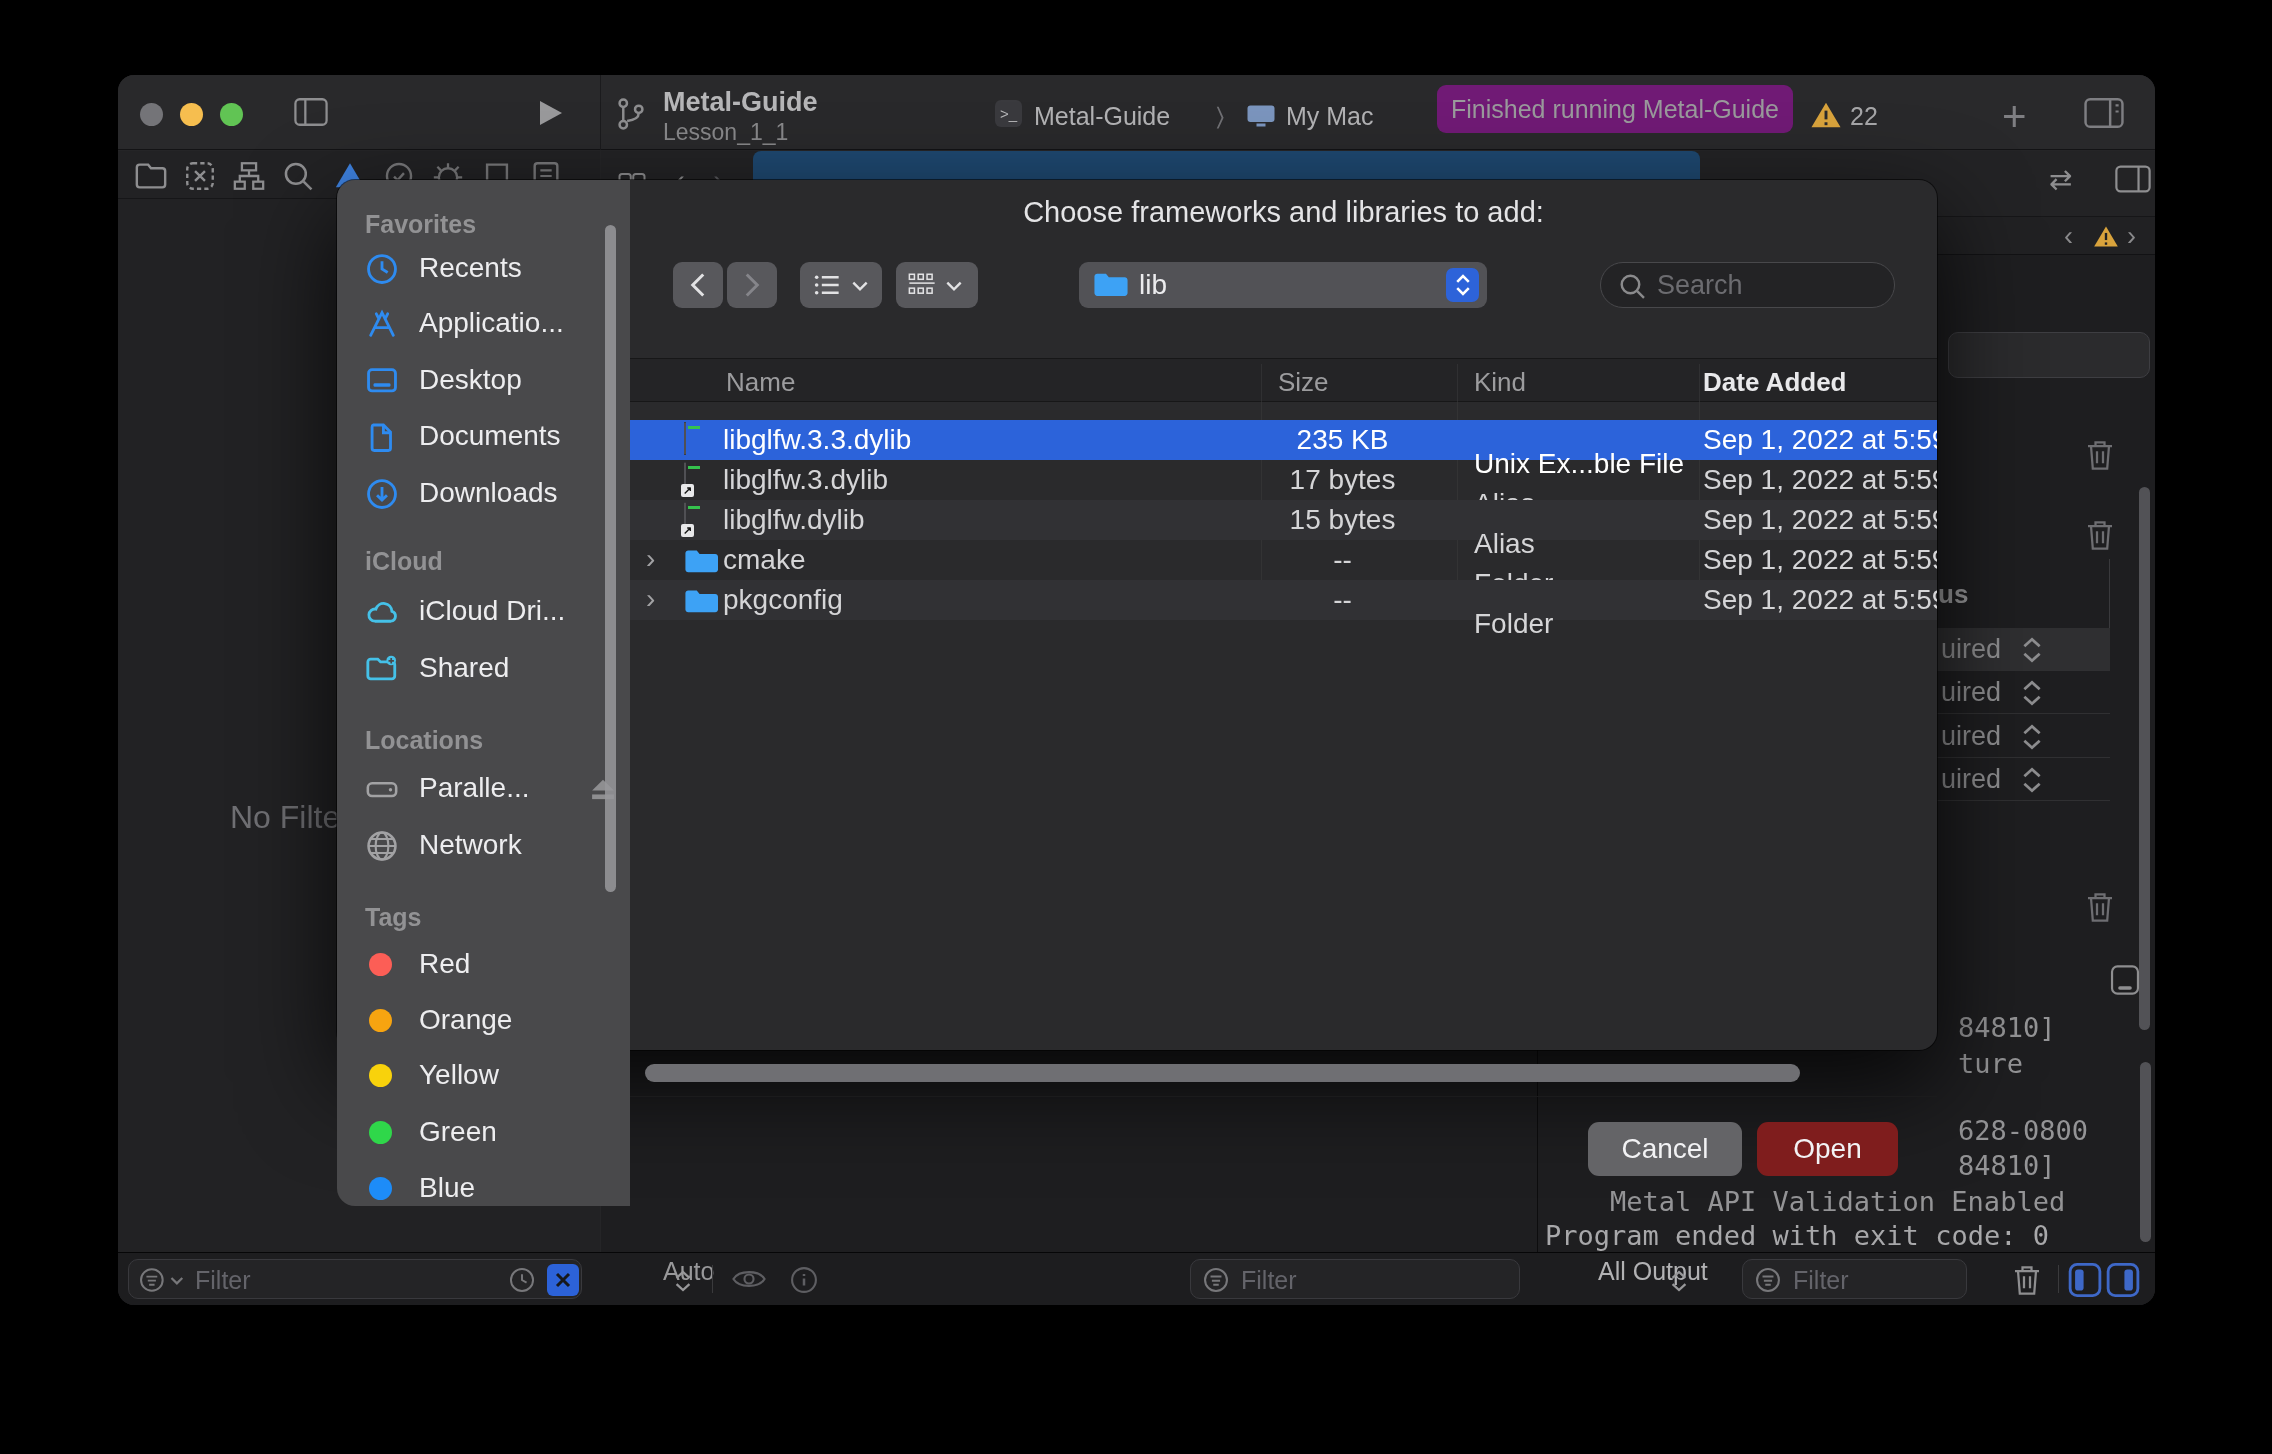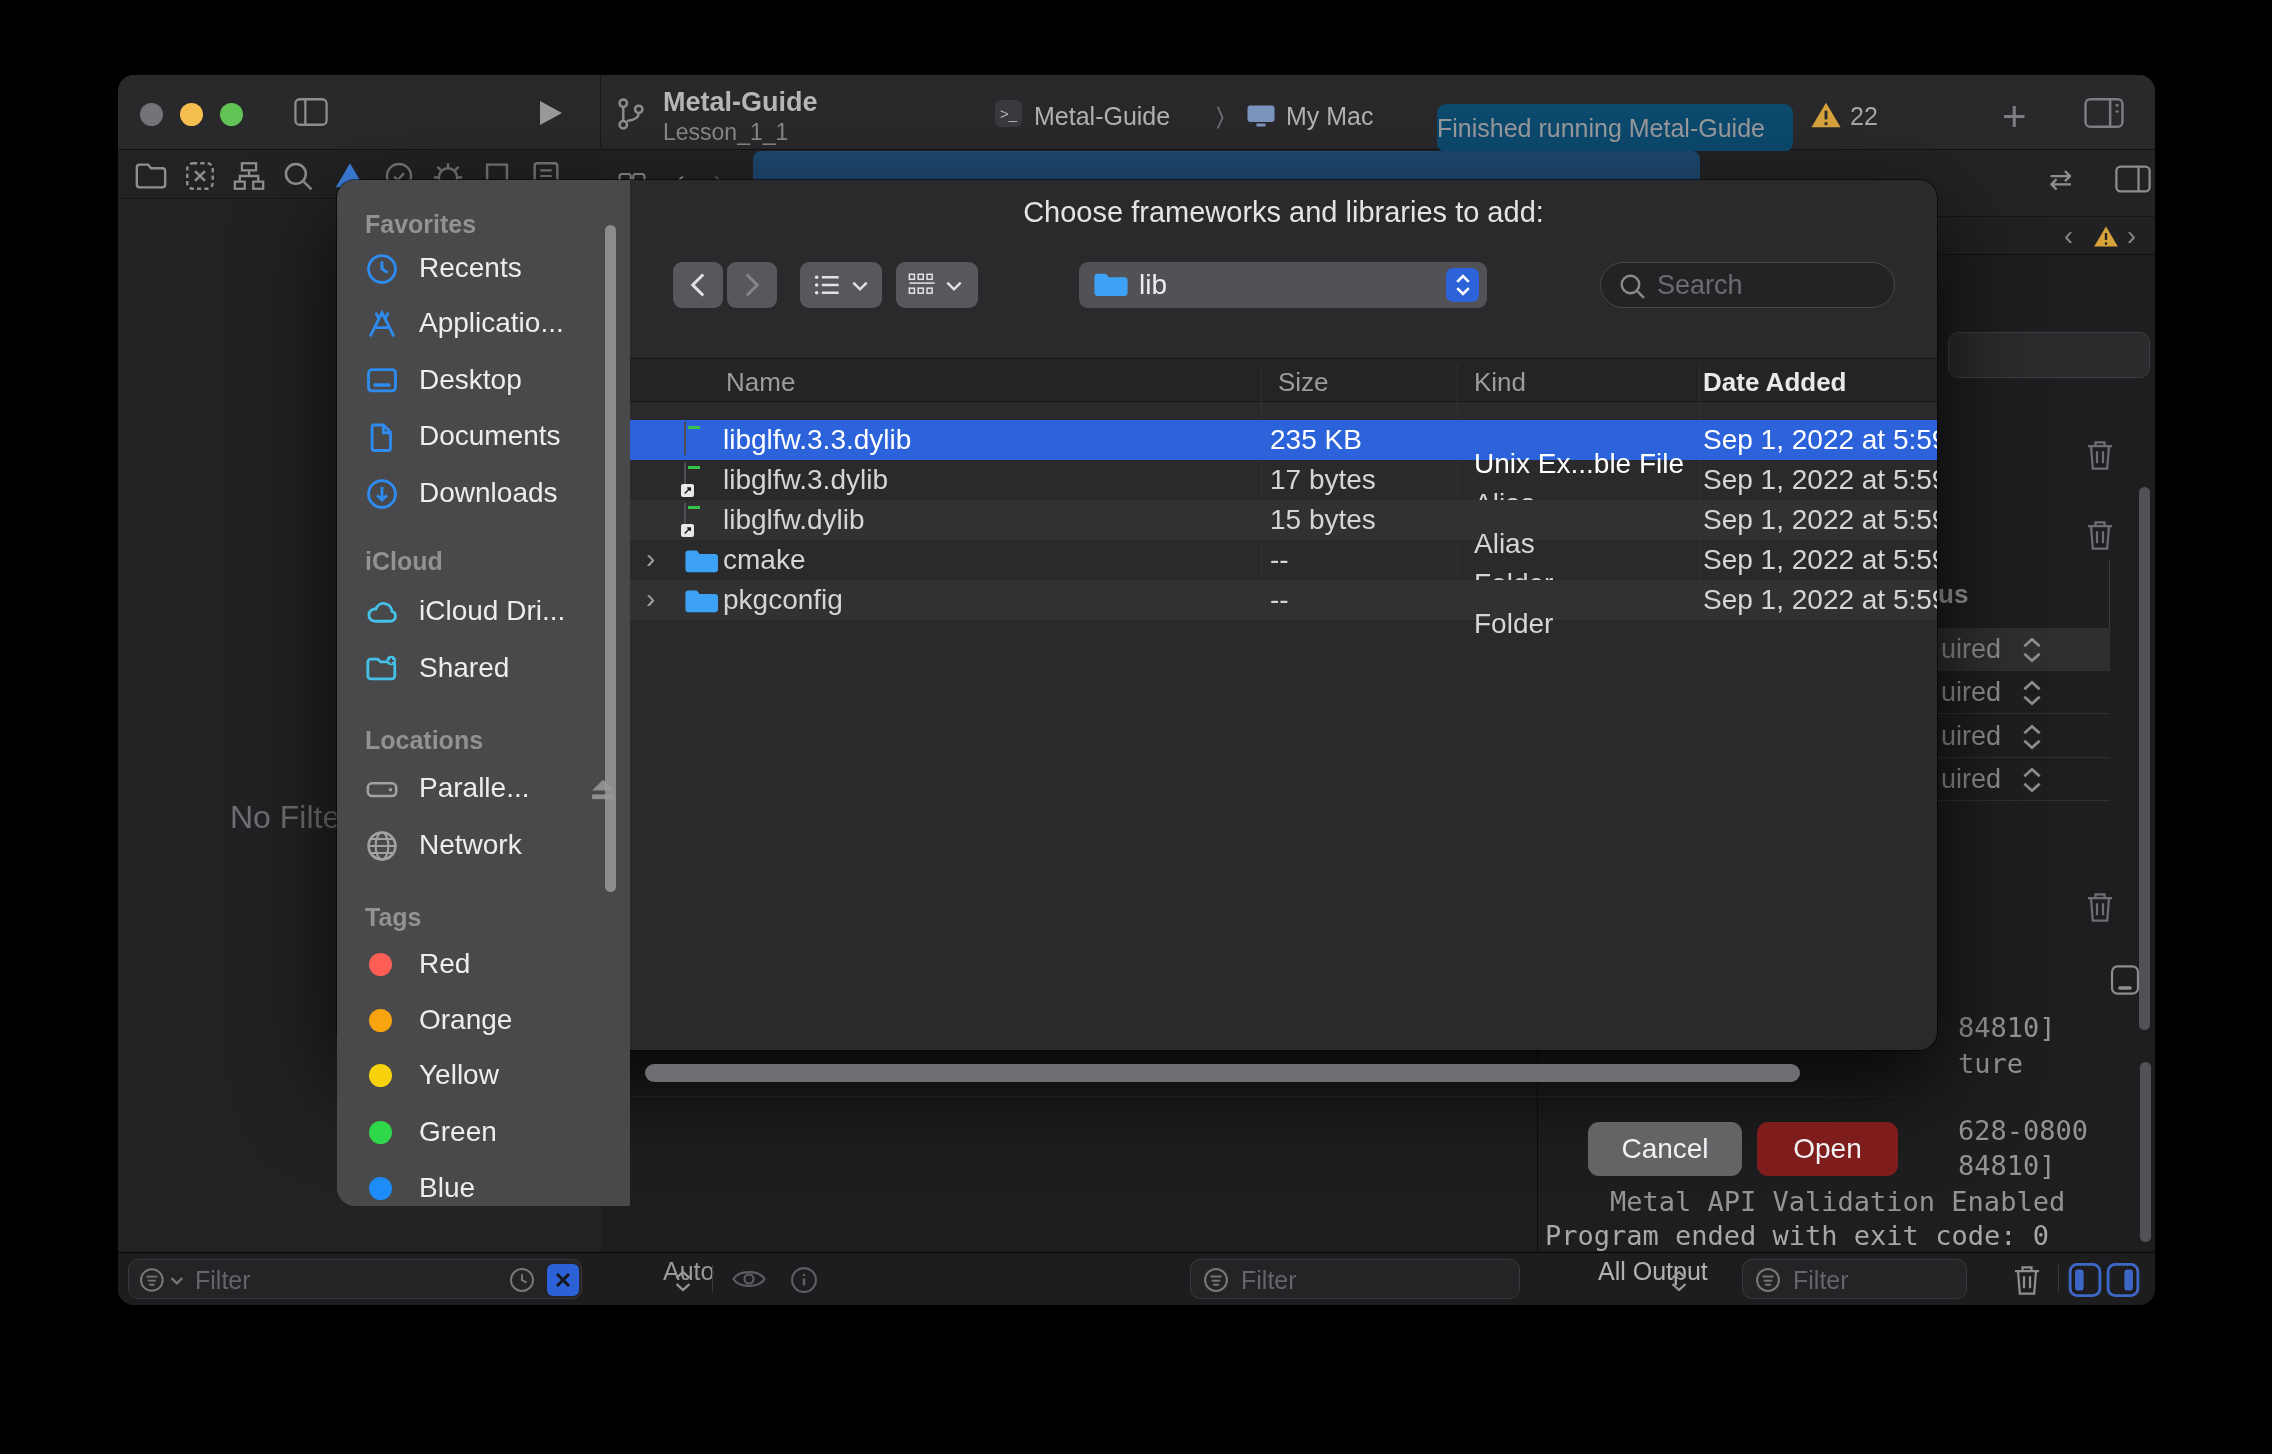--- a/index.html
+++ b/index.html
@@ -12,22 +12,22 @@
   .window { position:absolute; left:118px; top:75px; width:2037px; height:1230px;
             background:#252527; border-radius:16px; overflow:hidden; z-index:1; }
 
   .titlebar { position:absolute; left:0; top:0; width:100%; height:75px; background:#29292b;
               border-bottom:1px solid #131315; }
   .tl { position:absolute; top:28px; width:23px; height:23px; border-radius:50%; }
   .vdiv-title { position:absolute; left:482px; top:0; width:1px; height:75px; background:#1b1b1d; }
   .proj-title { position:absolute; left:545px; top:12px; font-size:27px; font-weight:bold; color:#b6b6b8; }
   .proj-sub   { position:absolute; left:545px; top:44px; font-size:23px; color:#88888a; }
   .scheme-txt { position:absolute; top:27px; font-size:25px; color:#b2b2b4; }
-  .status-pill{ position:absolute; left:1319px; top:29px; width:356px; height:48px; background:#0c4a6e;
-                border-radius:9px; color:#9a9a9c; font-size:25px; text-align:left; line-height:48px; }
+  .status-pill{ position:absolute; left:1319px; top:10px; width:356px; height:48px; background:#701a75;
+                border-radius:9px; color:#9a9a9c; font-size:25px; text-align:center; line-height:48px; }
   .warn-count { position:absolute; left:1732px; top:27px; font-size:25px; color:#a6a6a8; }
   .plus-btn   { position:absolute; left:1884px; top:18px; font-size:42px; font-weight:200; color:#7e7e82; }
 
   
   .navigator { position:absolute; left:0; top:76px; width:482px; height:1101px; background:#222224; }
   .nav-strip { position:absolute; left:0; top:0; width:100%; height:48px; border-bottom:1px solid #161618; }
   .nav-ic { position:absolute; top:8px; width:34px; height:34px; color:#8e8e90; }
   .no-filter { position:absolute; left:112px; top:648px; font-size:32px; color:#707074; white-space:nowrap; }
 
   
@@ -83,21 +83,21 @@
   .thead { position:absolute; left:0; top:178px; width:100%; height:44px; background:#242426;
            border-top:1px solid #171718; border-bottom:1px solid #171718; }
   .th { position:absolute; top:8px; font-size:26px; color:#9c9c9e; }
   .col-div { position:absolute; top:184px; width:1px; height:250px; background:#3a3a3d; opacity:.55; }
 
   .frow { position:absolute; left:0; width:100%; height:40px; font-size:28px; color:#d5d5d7; }
   .frow.sel { background:#2c63da; color:#fff; }
   .frow.stripe { background:#313134; }
   .rdisc { position:absolute; left:16px; top:3px; font-size:28px; color:#a2a2a4; }
   .rname { position:absolute; left:93px; top:4px; white-space:nowrap; }
-  .rsize { position:absolute; left:640px; top:4px; width:205px; text-align:left; }
+  .rsize { position:absolute; left:610px; top:4px; width:205px; text-align:center; }
   .rkind { position:absolute; left:844px; top:4px; white-space:nowrap;margin-top:24px; }
   .rdate { position:absolute; left:1073px; top:4px; white-space:nowrap; }
   .ric { position:absolute; left:54px; top:3px; width:30px; height:34px; }
   .exec-ic { width:28px; height:33px; background:#151517; border:1px solid #505054; border-radius:4px; position:relative; }
   .exec-ic::before { content:""; position:absolute; left:3px; top:3px; width:12px; height:3px; background:#35c24d; }
   .alias-badge { position:absolute; left:-4px; bottom:-3px; width:13px; height:13px; background:#e8e8ea;
                  border-radius:2px; color:#111; font-size:11px; line-height:13px; text-align:center; font-weight:bold; }
 
   .hscroll { position:absolute; left:15px; top:884px; width:1155px; height:18px; background:#6f6f73; border-radius:9px; }
   .dlg-footline { position:absolute; left:0; top:916px; width:100%; height:1px; background:#1b1b1c; }

